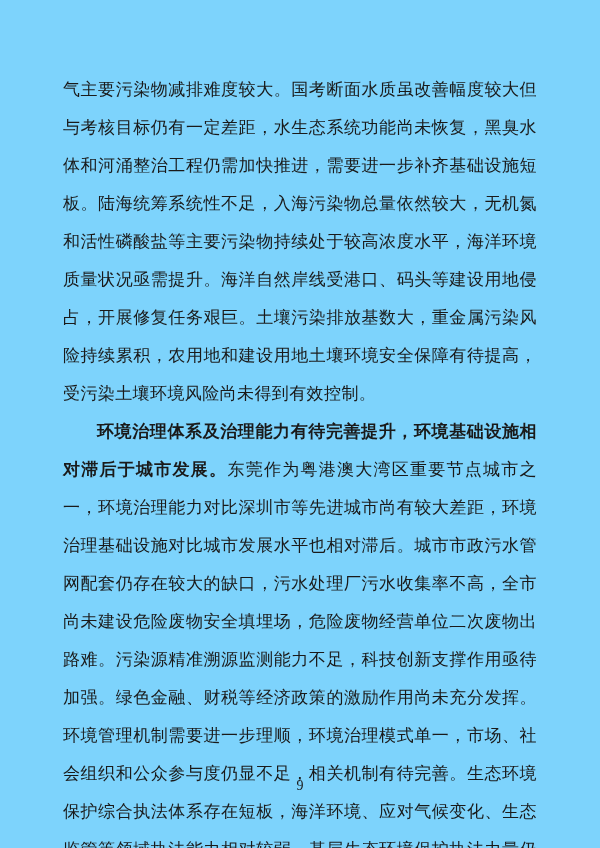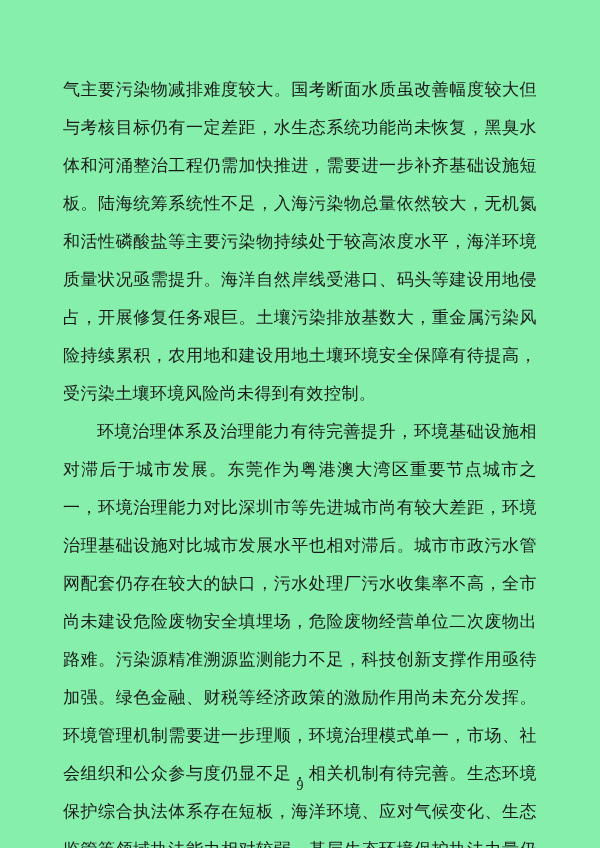--- a/index.html
+++ b/index.html
@@ -5,21 +5,21 @@
   html, body {
     margin: 0;
     padding: 0;
     background: #888;
   }
   .page {
     position: relative;
     width: 600px;
     height: 848px;
     margin: 0 auto;
-    background: #86efac;
+    background: #7dd3fc;
     overflow: hidden;
     font-family: "Liberation Serif", "DejaVu Serif", serif;
     color: #1a1a1a;
   }
   .content {
     position: absolute;
     top: 71px;
     left: 63px;
     right: 63px;
   }
@@ -30,21 +30,21 @@
     text-align: justify;
     text-justify: inter-ideograph;
     text-indent: 2em;
     letter-spacing: 0.4px;
     word-break: break-all;
   }
   .para.no-indent {
     text-indent: 0;
   }
   .bold {
-    font-weight: 400;
+    font-weight: 700;
   }
   .page-number {
     position: absolute;
     top: 776px;
     left: 0;
     width: 100%;
     text-align: center;
     font-size: 14px;
     line-height: 20px;
     color: #1a1a1a;

